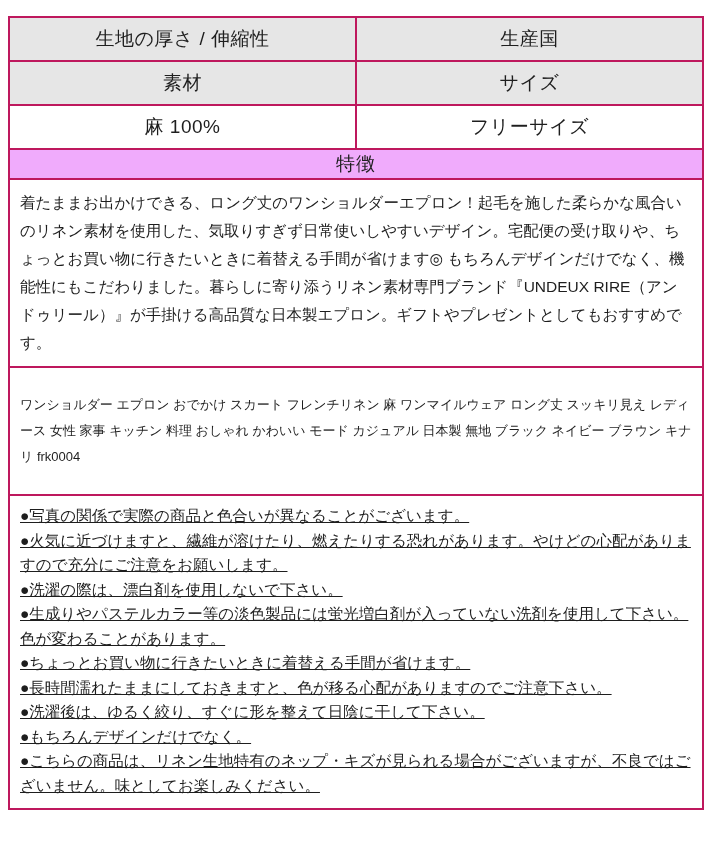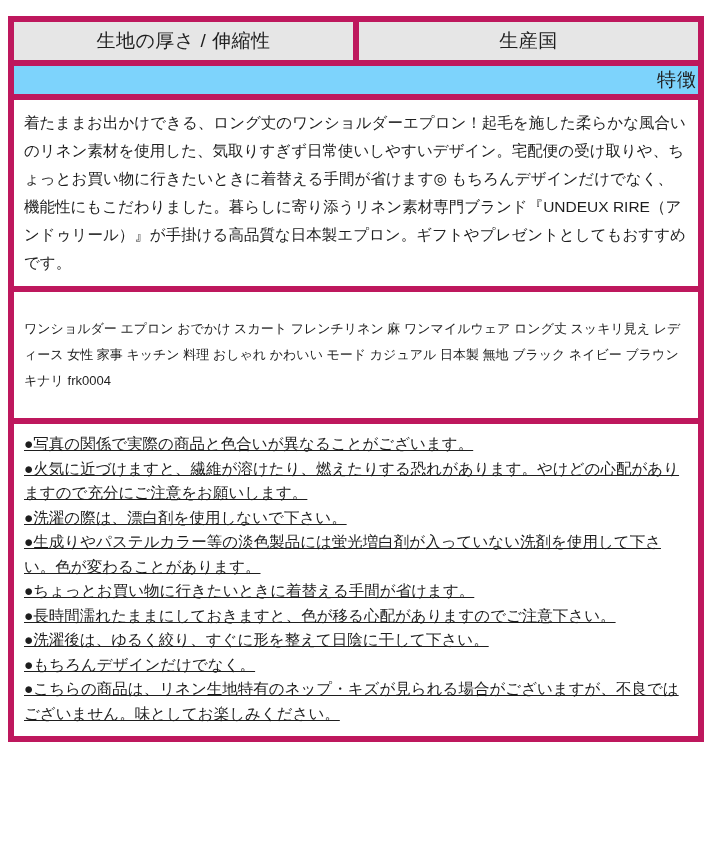--- a/index.html
+++ b/index.html
@@ -15,38 +15,38 @@
     background: #ffffff;
   }
   table.sheet {
     width: 696px;
     margin: 16px 8px 20px 8px;
     border-collapse: collapse;
     table-layout: fixed;
     background: #ffffff;
   }
   table.sheet td {
-    border: 6px solid #be185d;
+    border: 2px solid #be185d;
     box-sizing: border-box;
     vertical-align: middle;
   }
   td.spec-cell {
     width: 50%;
     height: 44px;
     text-align: center;
     font-size: 19px;
     letter-spacing: 0.5px;
   }
   td.spec-cell.hdr {
     background: #e6e6e6;
   }
   td.section-hdr {
     height: 29px;
-    background: #7dd3fc;
-    text-align: right;
+    background: #f0abfc;
+    text-align: center;
     font-size: 19px;
     letter-spacing: 1px;
   }
   td.body-cell {
     background: #ffffff;
     text-align: left;
     padding: 9px 10px;
     border-radius: 24px;
   }
   td.body-cell.features {
@@ -72,20 +72,28 @@
 </head>
 <body>
 
 <div class="page">
   <table class="sheet">
     <tbody>
       <tr>
         <td class="spec-cell hdr">生地の厚さ / 伸縮性</td>
         <td class="spec-cell hdr">生産国</td>
       </tr>
+      <tr>
+        <td class="spec-cell hdr">素材</td>
+        <td class="spec-cell hdr">サイズ</td>
+      </tr>
+      <tr>
+        <td class="spec-cell">麻 100%</td>
+        <td class="spec-cell">フリーサイズ</td>
+      </tr>
 
       <tr>
         <td class="section-hdr" colspan="2">特徴</td>
       </tr>
       <tr>
         <td class="body-cell features" colspan="2">着たままお出かけできる、ロング丈のワンショルダーエプロン！起毛を施した柔らかな風合いのリネン素材を使用した、気取りすぎず日常使いしやすいデザイン。宅配便の受け取りや、ちょっとお買い物に行きたいときに着替える手間が省けます◎ もちろんデザインだけでなく、機能性にもこだわりました。暮らしに寄り添うリネン素材専門ブランド『UNDEUX RIRE（アンドゥリール）』が手掛ける高品質な日本製エプロン。ギフトやプレゼントとしてもおすすめです。</td>
       </tr>
 
       <tr>
         <td class="body-cell keywords" colspan="2">ワンショルダー エプロン おでかけ スカート フレンチリネン 麻 ワンマイルウェア ロング丈 スッキリ見え レディース 女性 家事 キッチン 料理 おしゃれ かわいい モード カジュアル 日本製 無地 ブラック ネイビー ブラウン キナリ frk0004</td>

